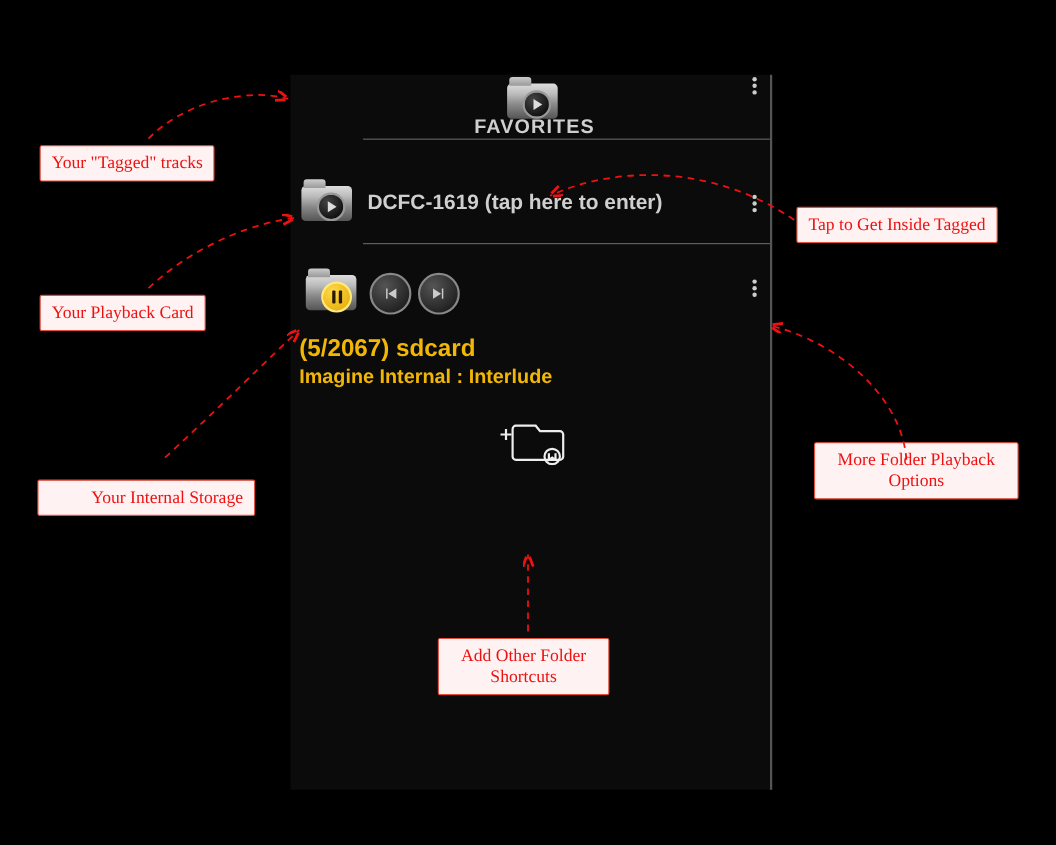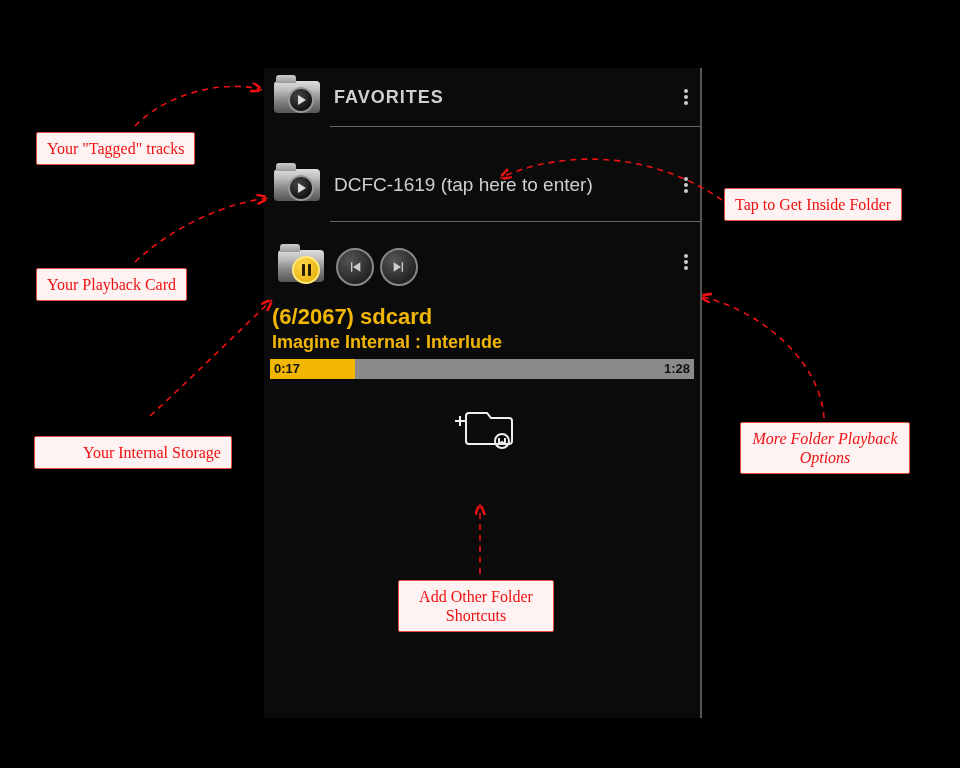--- a/index.html
+++ b/index.html
@@ -20,21 +20,21 @@
     height: 650px;
     background: #0b0b0b;
     border-right: 2px solid #555;
   }
   .row {
     display: flex;
     align-items: center;
     position: relative;
   }
   .divider { height:1px; background:#666; margin-left:66px; }
-  .fav-row { height: 58px; }
+  .fav-row { height: 58px; flex-direction: column; }
   .folder-icon {
     width: 58px; height: 48px; position: relative; margin-left: 4px;
   }
   .folder-shape {
     position:absolute; left:6px; top:8px; width:46px; height:32px;
     background: linear-gradient(180deg,#ddd 0%,#bbb 30%,#888 60%,#555 100%);
     border-radius: 4px;
   }
   .folder-shape::before {
     content:""; position:absolute; top:-6px; left:2px; width:20px; height:8px;
@@ -47,21 +47,21 @@
     background: radial-gradient(circle at 35% 30%, #444, #000);
     border:2px solid #999;
     display:flex; align-items:center; justify-content:center;
   }
   .play-triangle {
     width:0;height:0;border-left:8px solid #ddd;border-top:5px solid transparent;border-bottom:5px solid transparent;margin-left:2px;
   }
   .fav-title { color:#cfcfcf; font-size:18px; font-weight:600; letter-spacing:1px; margin-left:8px; }
   .kebab { color:#ccc; font-size:20px; padding:0 12px; cursor:pointer; position:absolute; right:0; }
   .kebab span{display:block;width:4px;height:4px;background:#ccc;border-radius:50%;margin:2px auto;}
-  .folder-row { height: 72px; margin-top:22px; }
+  .folder-row { height: 72px; margin-top:22px;font-weight:bold; }
   .folder-label { color:#cfcfcf; font-size:19px; margin-left:8px; }
   
   .player-row { margin-top:20px; padding-left:4px; align-items:flex-start; }
   .pause-overlay {
     position:absolute; left:20px; top:14px; width:28px; height:28px;
     border-radius:50%;
     background: radial-gradient(circle at 35% 30%, #ffd94a, #e0a800);
     border:2px solid #ffe97a;
     display:flex; align-items:center; justify-content:center; gap:3px;
   }
@@ -155,47 +155,42 @@
         </svg>
     </div>
     <div class="kebab" style="top:10px">
         <span></span>
         <span></span>
         <span></span>
       </div>
   </div>
 
   <div class="now-info">
-    <div class="counter">(6/2067)  sdcard</div>
+    <div class="counter">(5/2067)  sdcard</div>
     <div class="track">Imagine Internal : Interlude</div>
   </div>
 
-  <div class="progress">
-    <div class="fill" style="width: 20%;"></div>
-    <div class="t left">0:17</div>
-    <div class="t right">1:28</div>
-  </div>
 
   <div class="add-folder">
     <svg viewBox="0 0 70 46">
       <path d="M22 10 h18 l4 5 h18 a3 3 0 0 1 3 3 v20 a3 3 0 0 1 -3 3 h-40 a3 3 0 0 1 -3 -3 v-25 a3 3 0 0 1 3 -3 z"></path>
       <line x1="8" y1="18" x2="18" y2="18" stroke="#eee"></line>
       <line x1="13" y1="13" x2="13" y2="23" stroke="#eee"></line>
       <circle cx="55" cy="38" r="7" stroke="#eee"></circle>
       <path d="M52 35 v6 l3 -2 l3 2 v-6" stroke="#eee"></path>
     </svg>
   </div>
 
 </div>
 
 <div class="callout" style="left:36px; top:132px;">Your "Tagged" tracks</div>
 <div class="callout" style="left:36px; top:268px;">Your Playback Card</div>
 <div class="callout" style="left:34px; top:436px;padding-left:48px;">Your Internal Storage</div>
-<div class="callout" style="left:724px; top:188px;">Tap to Get Inside Folder</div>
-<div class="callout" style="left:740px; top:422px; width:170px;font-style:italic;">More Folder Playback Options</div>
+<div class="callout" style="left:724px; top:188px;">Tap to Get Inside Tagged</div>
+<div class="callout" style="left:740px; top:402px; width:186px;">More Folder Playback Options</div>
 <div class="callout" style="left:398px; top:580px; width:156px;">Add Other Folder Shortcuts</div>
 
 <svg class="overlay">
   <defs>
     <marker id="ah" markerWidth="10" markerHeight="10" refX="7" refY="3" orient="auto">
       <path d="M0,0 L8,3 L0,6 Z" fill="#e11"></path>
     </marker>
   </defs>
 
   <path d="M135 126 C 170 90, 230 80, 262 90" marker-end="url(#ah)"></path>

